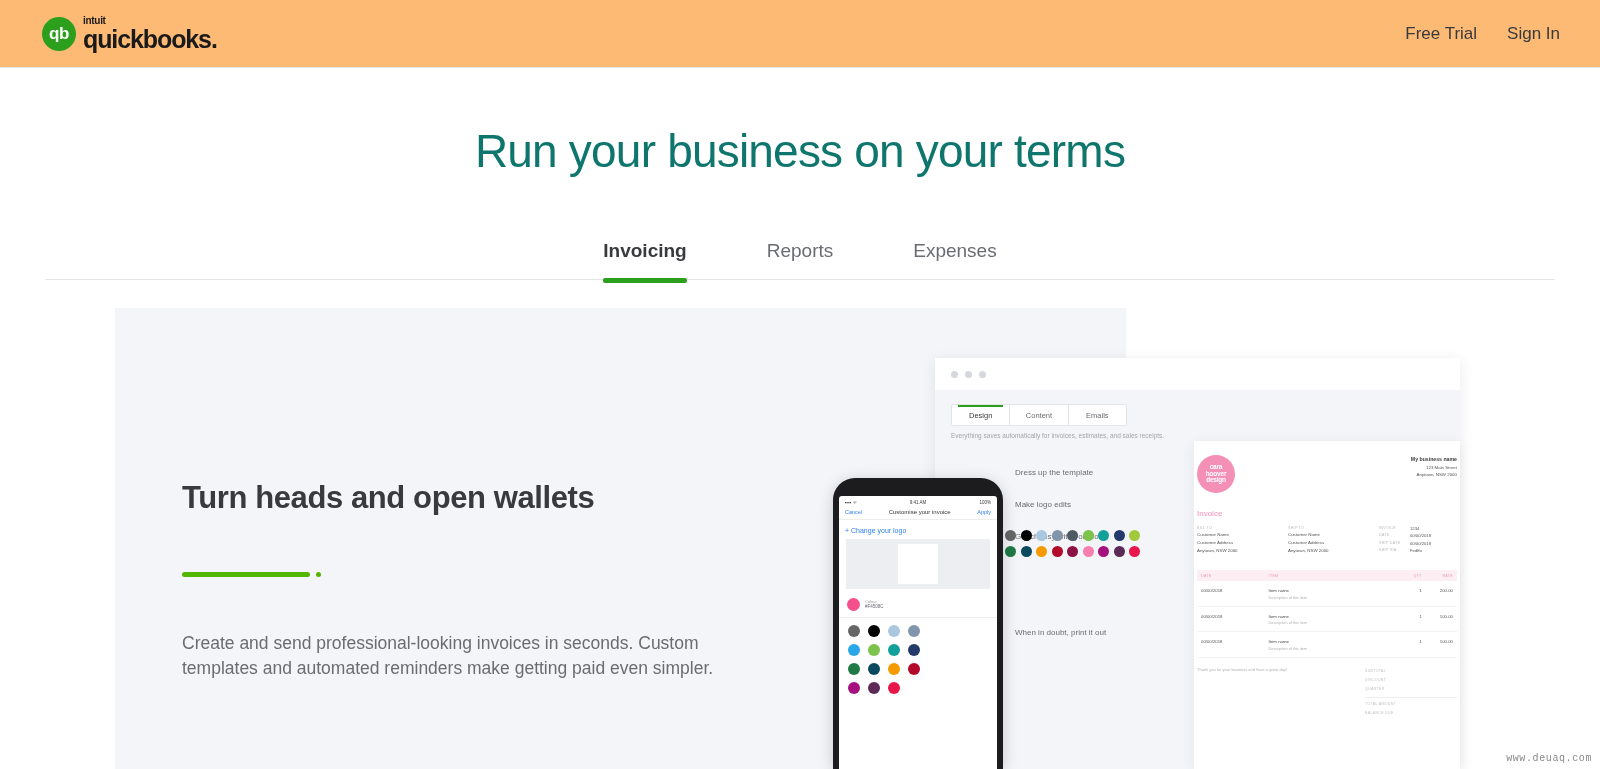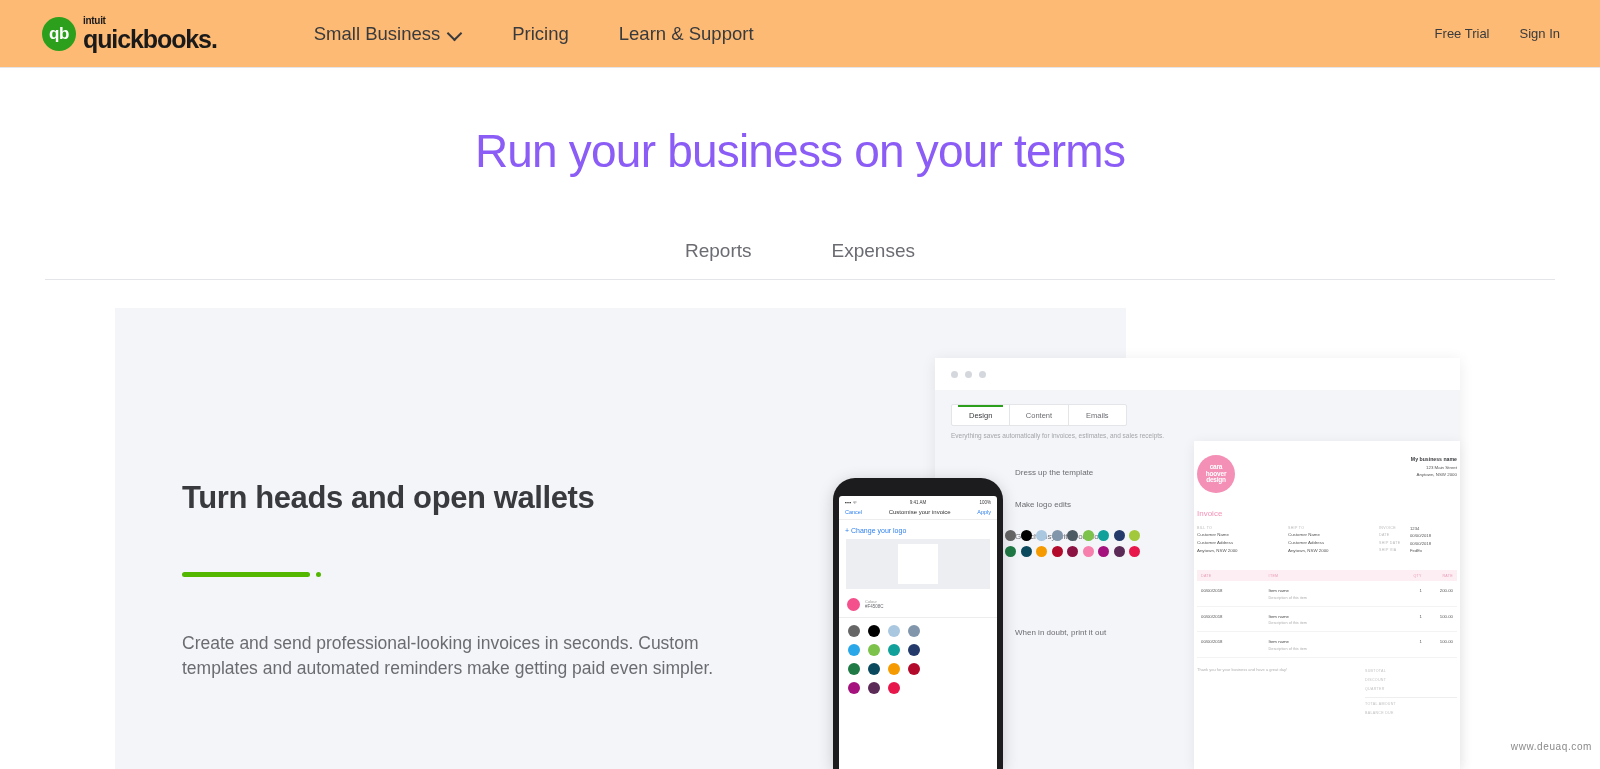--- a/index.html
+++ b/index.html
@@ -32,25 +32,25 @@
     font-size: 18.5px; color: #393a3d; padding: 0 25px; cursor: pointer;
     display: flex; align-items: center; gap: 9px; white-space: nowrap;
   }
   .chev { display: inline-block; width: 13px; height: 13px; position: relative; }
   .chev::after {
     content: ""; position: absolute; left: 0; top: 1px;
     width: 9px; height: 9px; border-right: 2px solid #393a3d; border-bottom: 2px solid #393a3d;
     transform: rotate(45deg);
   }
   .nav-right { margin-left: auto; margin-right: 40px; display: flex; align-items: center; }
-  .nav-right .nav-item { padding: 0 0 0 30px; font-size: 13px; }
+  .nav-right .nav-item { padding: 0 0 0 30px; font-size: 17px; }
 
   
   .hero-title {
-    text-align: center; font-size: 46px; color: #8b5cf6;
+    text-align: center; font-size: 46px; color: #0f766e;
     font-weight: normal; letter-spacing: -0.8px; margin-top: 56px;
   }
 
   
   .tabs-bar {
     margin-top: 56px; position: relative;
     display: flex; justify-content: center; align-items: flex-end;
     height: 46px;
   }
   .tabs-line {
@@ -158,57 +158,50 @@
   .it-desc { color: #b0b0b0; font-size: 3.8px; margin-top: 2.5px; }
   .inv-foot { display: flex; justify-content: space-between; margin-top: 9px; }
   .inv-thanks { color: #b0b0b0; font-size: 4px; }
   .inv-tot { width: 92px; }
   .inv-tot-row { display: flex; justify-content: space-between; padding: 2.5px 0; }
   .inv-tot-row .k { color: #c2c2c2; font-size: 3.6px; letter-spacing: 0.3px; }
   .inv-tot-row .v { color: #8e8e8e; font-size: 4px; }
   .inv-tot-row.sep { border-top: 1px solid #eee; margin-top: 3px; padding-top: 4px; }
 
   .watermark {
-    position: absolute; right: 8px; bottom: 17px;
-    font-size: 10px; color: #8a8a8a; font-family: Liberation Sans, sans-serif; letter-spacing: 0.6px;
+    position: absolute; right: 8px; bottom: 5px;
+    font-size: 10px; color: #8a8a8a; font-family: Liberation Mono, monospace; letter-spacing: 0.6px;
   }
 </style>
 </head>
 <body>
 
 <div class="page">
 
   <div class="header">
     <div class="logo-wrap">
       <div class="logo-circle">qb</div>
       <div class="logo-text">
         <div class="logo-intuit">intuit</div>
         <div class="logo-qb">quickbooks.</div>
       </div>
     </div>
 
-    <div class="nav-main">
-      <div class="nav-item">
-        <span>Small Business</span>
-        <span class="chev"></span>
-      </div>
-      <div class="nav-item">Pricing</div>
-      <div class="nav-item">Learn &amp; Support</div>
-    </div>
 
     <div class="nav-right">
       <div class="nav-item">Free Trial</div>
       <div class="nav-item">Sign In</div>
     </div>
   </div>
 
   <h1 class="hero-title">Run your business on your terms</h1>
 
   <div class="tabs-bar">
     <div class="tabs-line"></div>
+    <div class="tab active">Invoicing</div>
     <div class="tab">Reports</div>
     <div class="tab">Expenses</div>
   </div>
 
   <div class="panel">
     <div class="panel-text">
       <div class="panel-h2">Turn heads and open wallets</div>
       <div class="prog-wrap">
         <div class="prog-bar"></div>
         <div class="prog-dot"></div>

